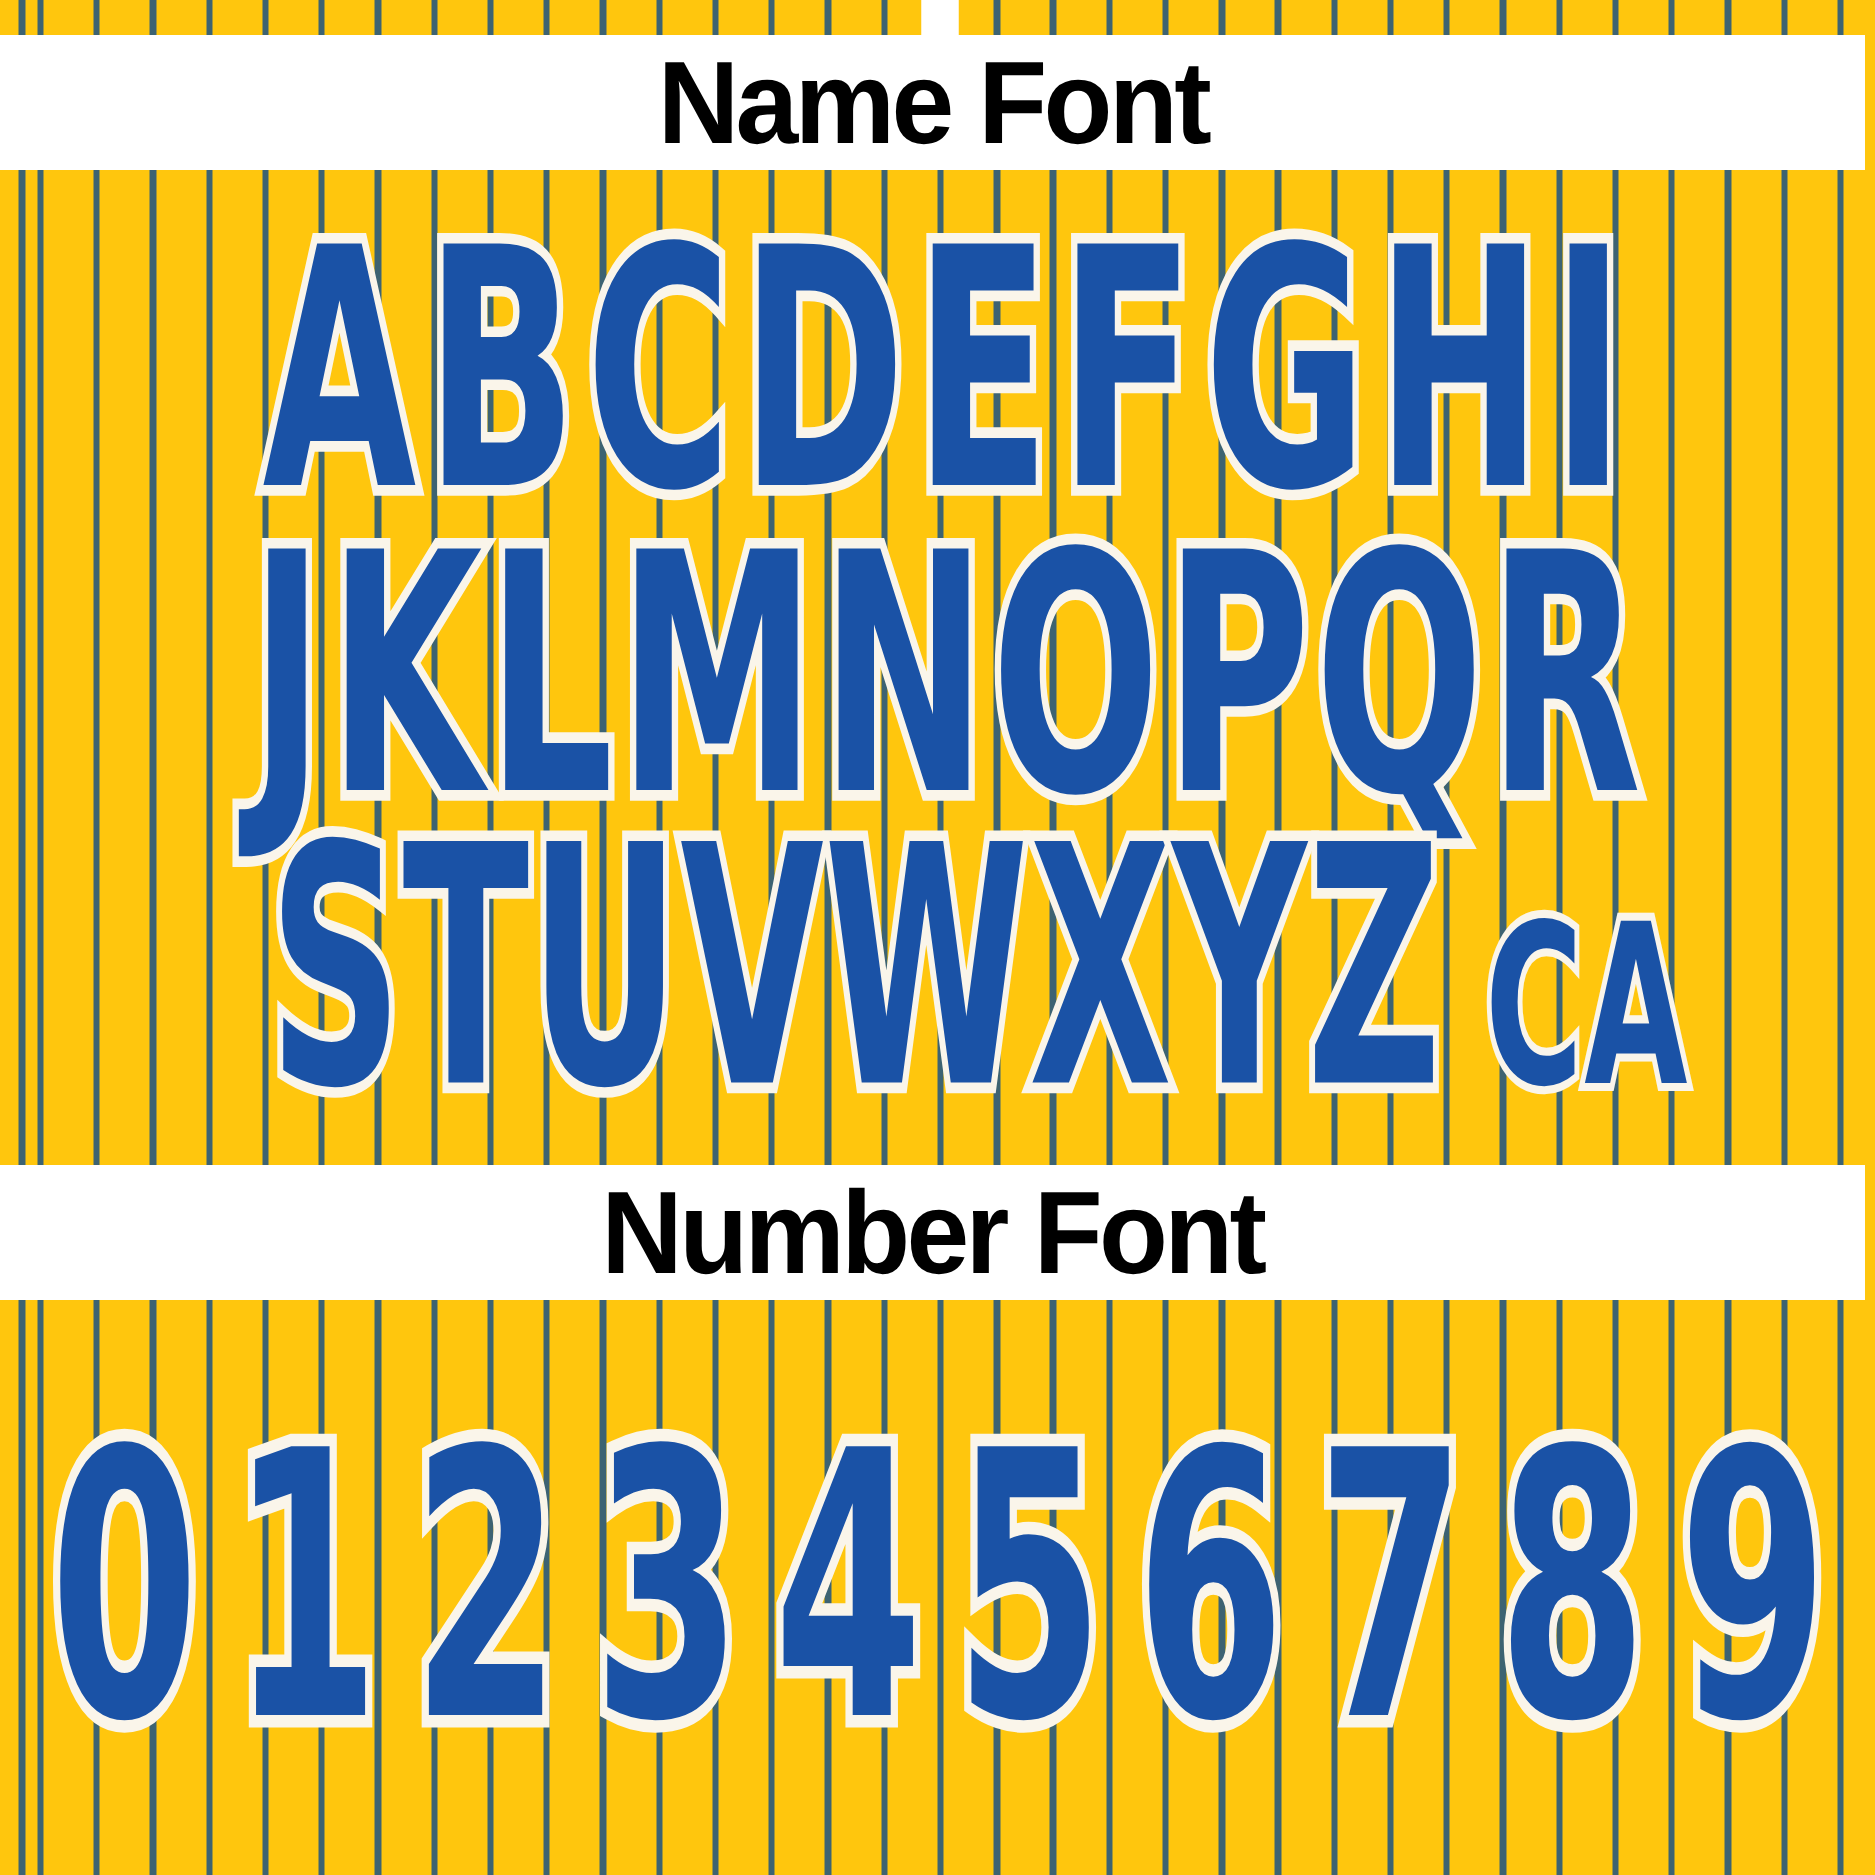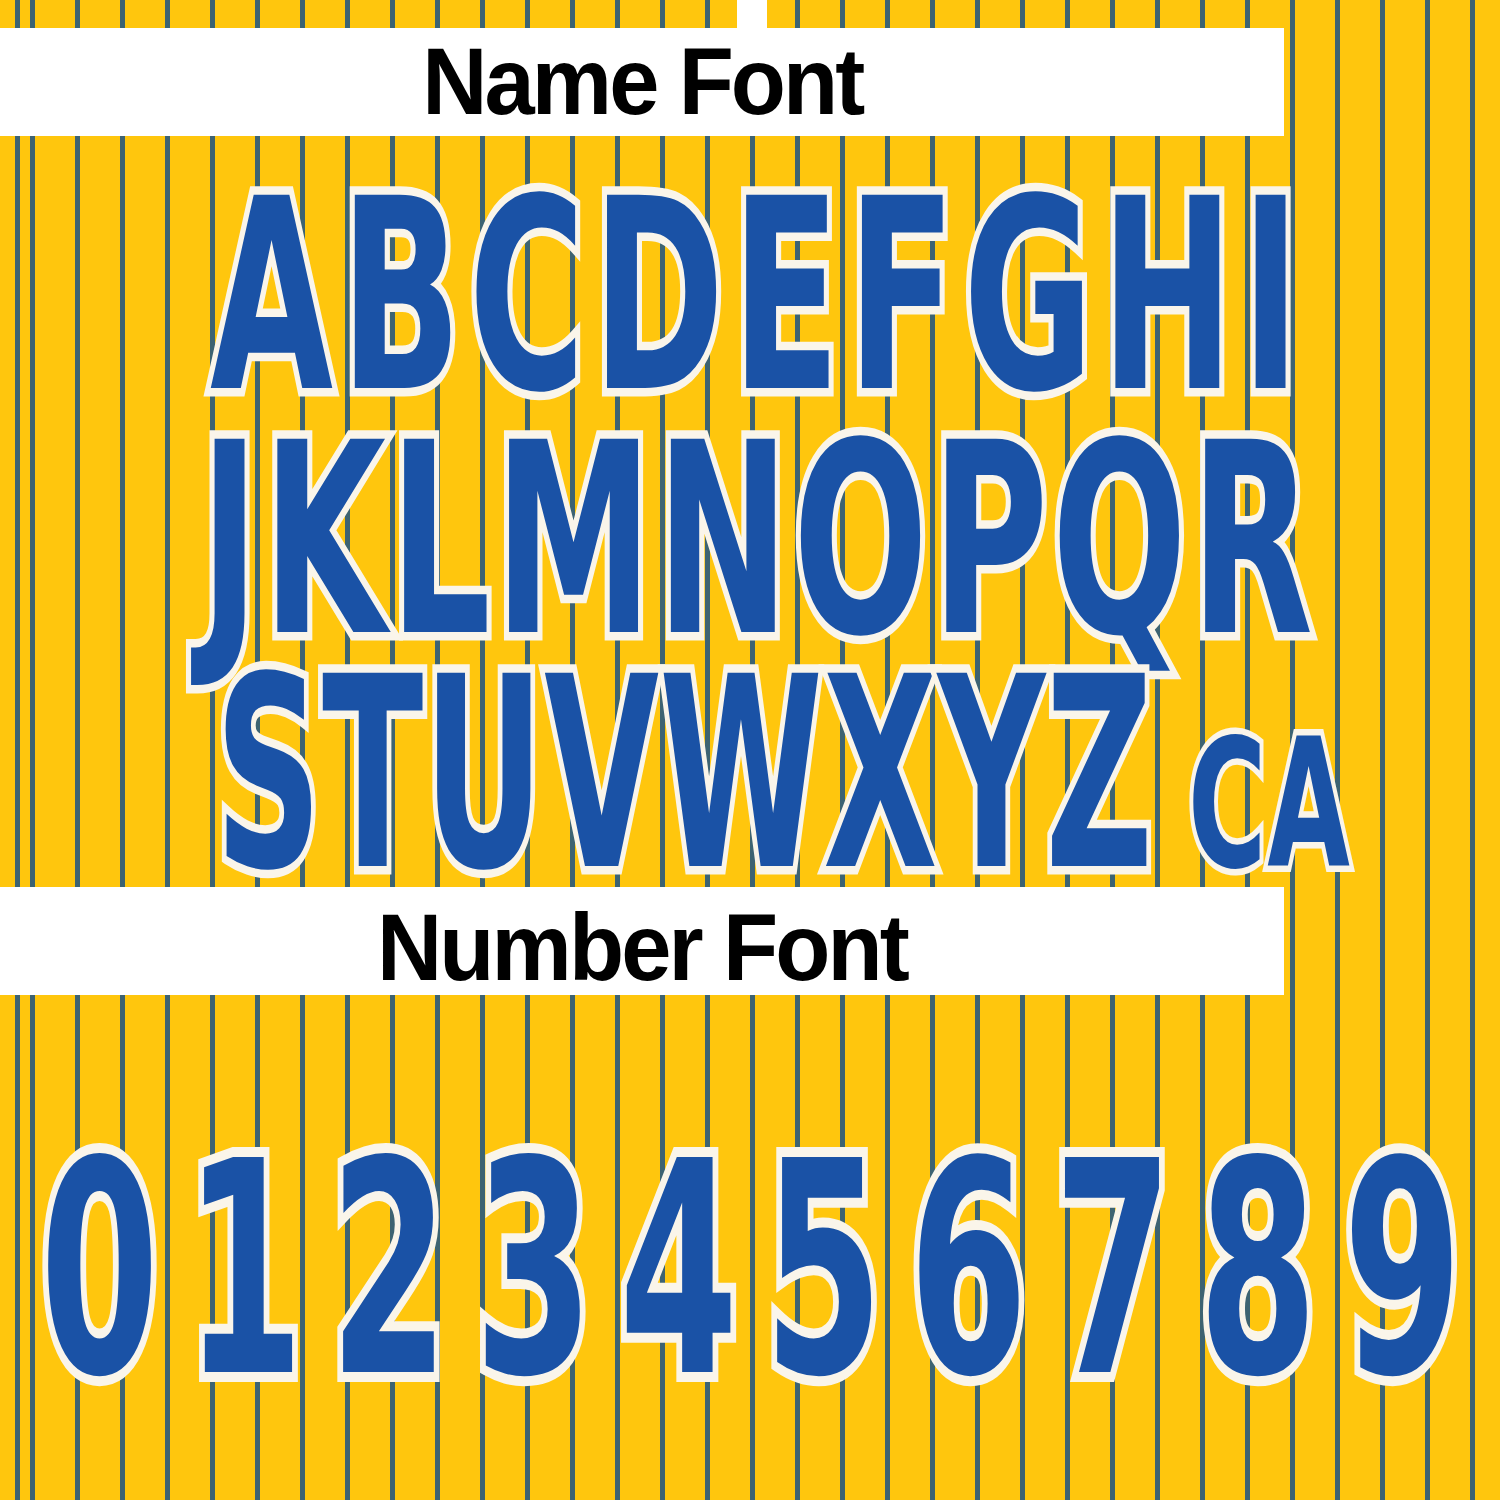--- a/index.html
+++ b/index.html
@@ -17,26 +17,26 @@
     background-image:repeating-linear-gradient(90deg,#3D6372 0px,#3D6372 5px,#FFC60D 5px,#FFC60D 45px);
     background-position:30px 0;
   }
   
   .seam{
     position:absolute;left:737px;top:0;width:30px;height:29px;
     background:#FFFFFF;
   }
   
   .band{
-    position:absolute;left:0;width:1284px;height:108px;
+    position:absolute;left:0;width:1492px;height:108px;
     background:#FFFFFF;
     display:flex;align-items:center;justify-content:center;
   }
   .band-name{top:28px;}
-  .band-number{top:887px;align-items:flex-end;}
+  .band-number{top:932px;}
   .band-title{
     font-size:94px;font-weight:700;color:#000000;
     letter-spacing:-3px;line-height:1;
     transform:scaleX(0.96);
   }
   
   .glyph-layer{position:absolute;inset:0;}
   .jersey-text{
     font-family:"DejaVu Sans", sans-serif;
     font-weight:700;

